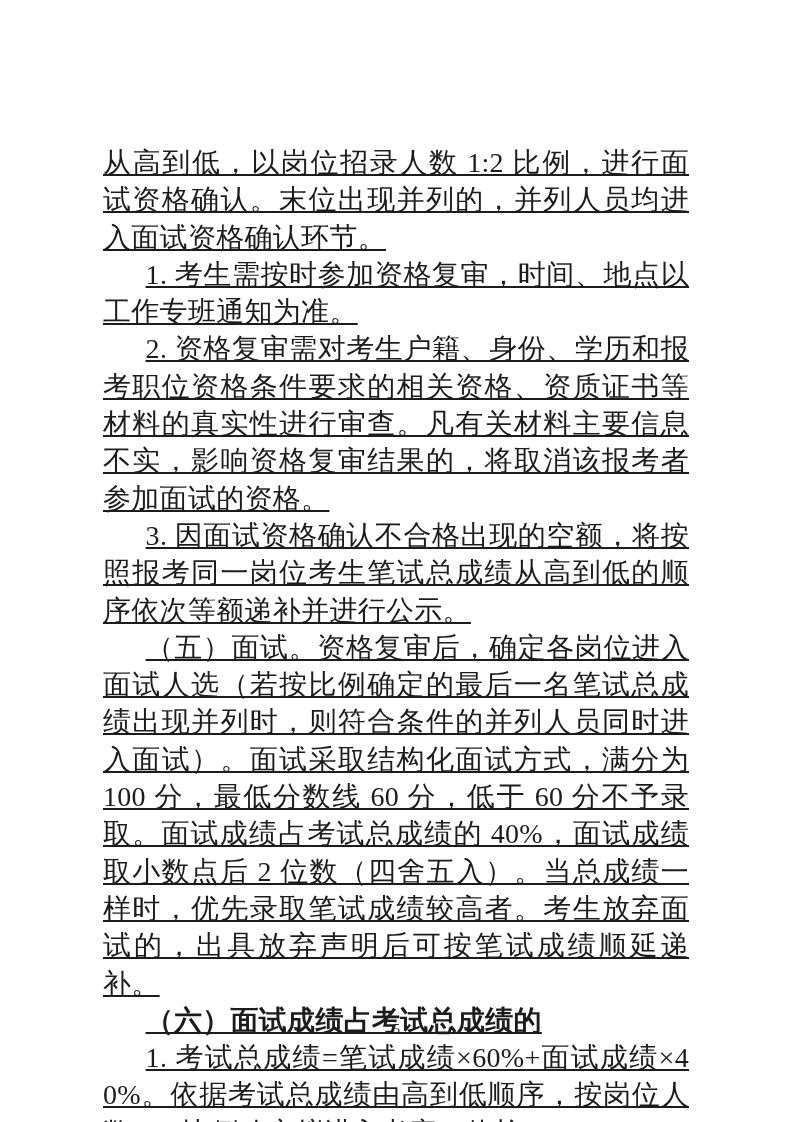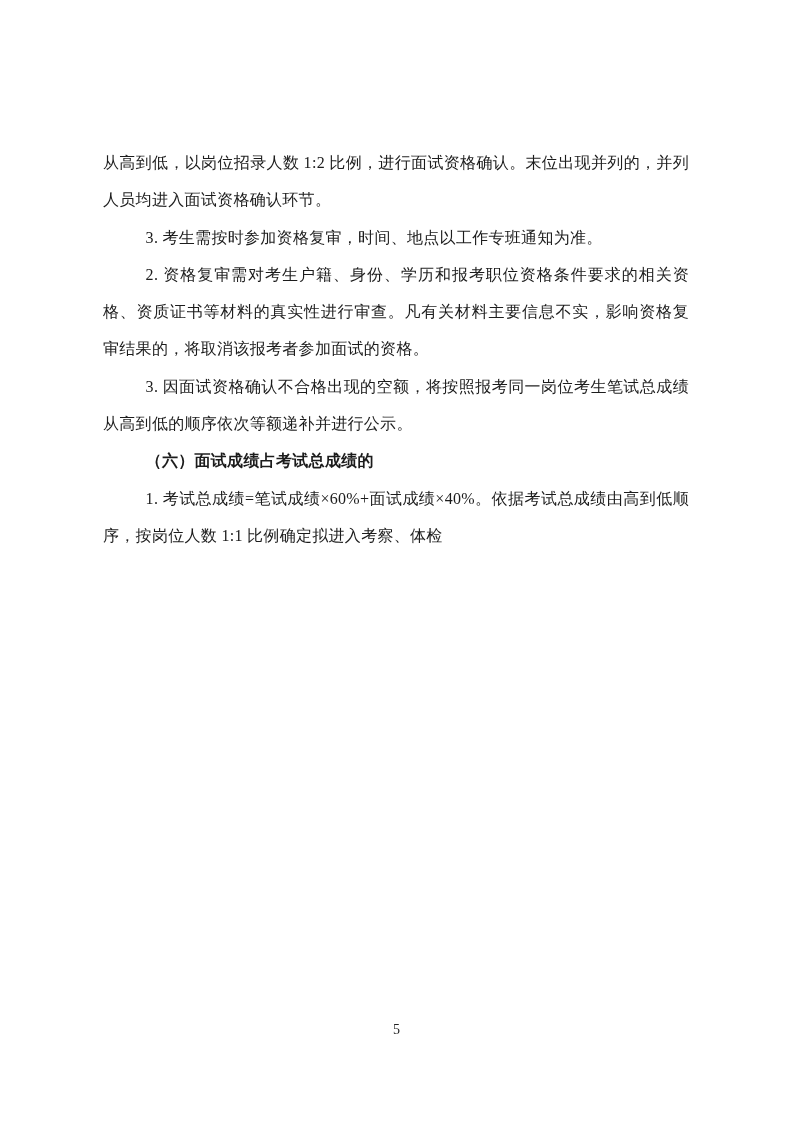--- a/index.html
+++ b/index.html
@@ -22,26 +22,27 @@
   }
   .doc-body {
     position: absolute;
     left: 103px;
     top: 144px;
     width: 586px;
   }
   .para {
     margin: 0;
     padding: 0;
-    font-size: 16px;
+    font-size: 28px;
     line-height: 37.3px;
     letter-spacing: 0.3px;
     text-align: justify;
     text-align-last: left;
     word-break: break-all;
+    text-decoration: underline;
   }
   .para.indent {
     text-indent: 42.6px;
   }
   .para.bold {
     font-weight: bold;
   }
   .page-number {
     position: absolute;
     top: 1021px;
@@ -53,20 +54,21 @@
     color: #222222;
   }
 </style>
 </head>
 <body>
 
 <div class="page">
   <div class="doc-body">
 
   <p class="para">从高到低，以岗位招录人数 1:2 比例，进行面试资格确认。末位出现并列的，并列人员均进入面试资格确认环节。</p>
-      <p class="para indent">3. 考生需按时参加资格复审，时间、地点以工作专班通知为准。</p>
+      <p class="para indent">1. 考生需按时参加资格复审，时间、地点以工作专班通知为准。</p>
       <p class="para indent">2. 资格复审需对考生户籍、身份、学历和报考职位资格条件要求的相关资格、资质证书等材料的真实性进行审查。凡有关材料主要信息不实，影响资格复审结果的，将取消该报考者参加面试的资格。</p>
       <p class="para indent">3. 因面试资格确认不合格出现的空额，将按照报考同一岗位考生笔试总成绩从高到低的顺序依次等额递补并进行公示。</p>
+      <p class="para indent">（五）面试。资格复审后，确定各岗位进入面试人选（若按比例确定的最后一名笔试总成绩出现并列时，则符合条件的并列人员同时进入面试）。面试采取结构化面试方式，满分为 100 分，最低分数线 60 分，低于 60 分不予录取。面试成绩占考试总成绩的 40%，面试成绩取小数点后 2 位数（四舍五入）。当总成绩一样时，优先录取笔试成绩较高者。考生放弃面试的，出具放弃声明后可按笔试成绩顺延递补。</p>
       <p class="para indent bold">（六）面试成绩占考试总成绩的</p>
       <p class="para indent">1. 考试总成绩=笔试成绩×60%+面试成绩×40%。依据考试总成绩由高到低顺序，按岗位人数 1:1 比例确定拟进入考察、体检</p>
     </div>
   <div class="page-number">5</div>
 </div>
 
 </body></html>

